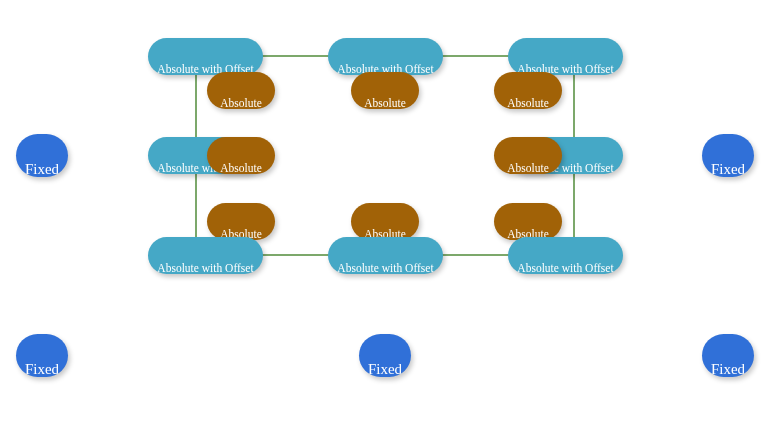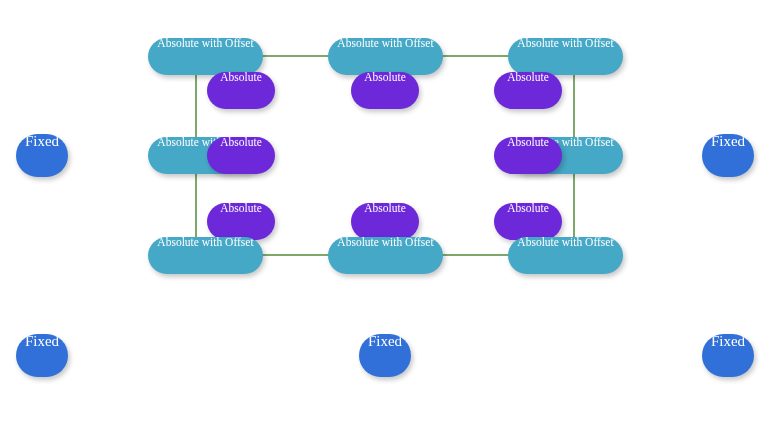--- a/index.html
+++ b/index.html
@@ -13,36 +13,36 @@
     position:relative;
     width:770px;height:447px;
     background:#ffffff;
   }
   #edge-layer{
     position:absolute;left:0;top:0;width:770px;height:447px;
     pointer-events:none;
   }
   .node{
     position:absolute;
-    display:flex;align-items:flex-start;justify-content:center;
+    display:flex;align-items:flex-end;justify-content:center;
     box-sizing:border-box;
     border-radius:999px;
     color:#ffffff;
     text-align:center;
     white-space:nowrap;
     overflow:hidden;
     line-height:1;
     box-shadow:2px 3px 5px rgba(0,0,0,0.22);
   }
   .node-abs-offset{
     background:#45a8c6;
     font-size:11.5px;
   }
   .node-abs{
-    background:#6d28d9;
+    background:#a16207;
     font-size:11.5px;
   }
   .node-fixed{
     background:#3070d8;
     font-size:15px;
   }
 </style>
 </head>
 <body>
 

